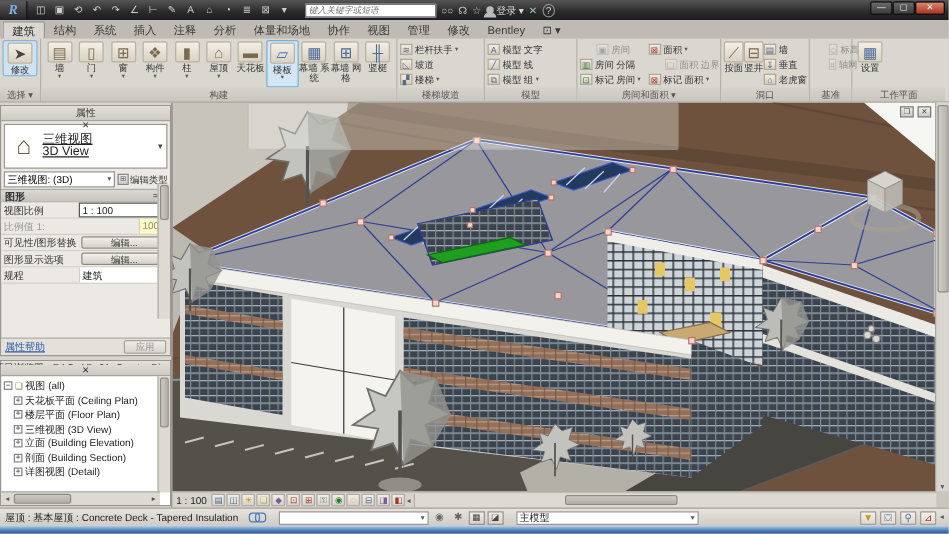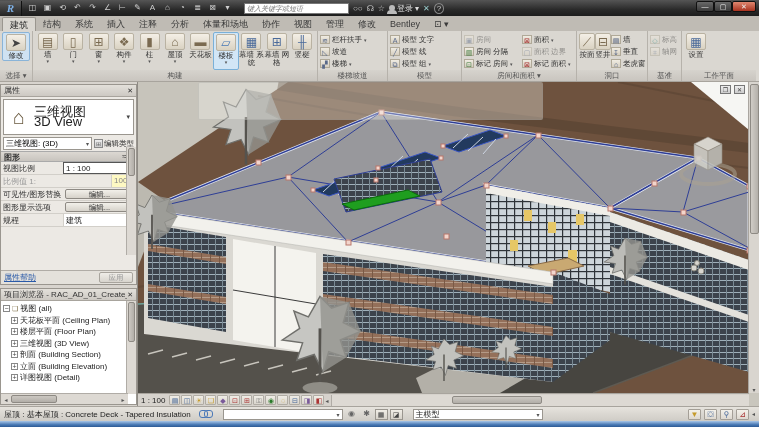--- a/index.html
+++ b/index.html
@@ -38,37 +38,37 @@
   .panel { position:relative; height:100%; border-right:1px solid #b6b2ab; padding:1px 2px 11px 2px; }
   .panel-label { position:absolute; left:0; bottom:0; width:100%; height:11px; font-size:7.5px; color:#555;
     text-align:center; line-height:11px; background:linear-gradient(#d6d3cd,#c9c5bf); white-space:nowrap; }
   .bigbtns { display:flex; height:100%; }
   .bigbtn { width:26px; display:flex; flex-direction:column; align-items:center; padding-top:1px; }
   .bigbtn .bico { width:20px; height:17px; font-size:12px; line-height:16px; text-align:center;
     color:#7a6a50; background:linear-gradient(#f4efe6,#d9d2c2); border:1px solid #b9b2a2; border-radius:2px; }
   .bigbtn .blbl { font-size:7.5px; color:#333; line-height:8px; text-align:center; margin-top:1px; }
   .bigbtn .caret { font-size:5px; color:#555; line-height:4px; }
   .bigbtn.hl { background:#d2e6f6; border:1px solid #7ab0d8; border-radius:2px; }
-  .bigbtn.dis, .srow.dis { opacity:.45; }
+  .bigbtn.dis, .srow.dis { opacity:.45;margin-left:13px; }
   .smallcol { display:flex; flex-direction:column; justify-content:flex-start; gap:1px; padding-top:2px; }
   .srow { display:flex; align-items:center; gap:2px; height:11px; }
   .srow .sico { width:10px; height:9px; font-size:7px; line-height:9px; text-align:center; color:#5a6a8a;
     background:linear-gradient(#f0ece2,#d5cec0); border:1px solid #b0a998; }
   .srow .slbl { font-size:7.5px; color:#333; white-space:nowrap; }
   .srow .caret { font-size:5px; color:#555; }
   .grid2 { display:grid; grid-template-columns:auto auto; column-gap:6px; row-gap:1px; padding-top:2px; }
 
   
   .props { position:absolute; left:0; top:84px; width:137px; height:201px; background:#ece9e4;
     border:1px solid #9a968f; font-size:8.5px; }
   .pal-head { height:12px; background:linear-gradient(#e3e0da,#cdc9c3); border-bottom:1px solid #a8a49d;
-    font-size:8px; color:#333; padding:0 3px; display:flex; justify-content:space-between; align-items:center; }
+    font-size:8px; color:#333; padding:0 3px; display:flex; justify-content:space-between; align-items:center;flex-direction:column; }
   .typesel { margin:2px; height:36px; background:#fff; border:1px solid #9a968f; display:flex; align-items:center; }
   .house { font-size:20px; color:#6a5a40; width:30px; text-align:center; }
-  .tname { font-size:13px; color:#222; line-height:10px; flex:1; }
+  .tname { font-size:10px; color:#222; line-height:10px; flex:1;text-decoration:underline; }
   .tcaret { font-size:7px; color:#444; padding-right:3px; }
   .selrow { display:flex; margin:1px 2px; gap:2px; align-items:center; }
   .seldrop { flex:1; height:13px; background:#fff; border:1px solid #9a968f; font-size:8px; line-height:12px;
     padding:0 2px; display:flex; justify-content:space-between; }
   .edittype { font-size:7.5px; color:#333; display:flex; align-items:center; gap:1px; }
   .et-ico { width:9px; height:9px; border:1px solid #888; background:linear-gradient(#eee,#ccc); font-size:6px; line-height:8px; text-align:center; color:#666; }
   .sechead { height:11px; background:linear-gradient(#dcd8d2,#c8c4be); border-top:1px solid #aaa; border-bottom:1px solid #aaa;
     font-size:8px; font-weight:bold; color:#333; padding:0 3px; display:flex; justify-content:space-between; }
   .prow { display:flex; height:13px; border-bottom:1px solid #d2cfc9; background:#ece9e4; }
   .plabel { width:62px; font-size:8px; color:#333; padding:1px 2px; overflow:hidden; white-space:nowrap; }
@@ -460,25 +460,25 @@
       <div class="trow">
         <span class="pm" style="--ind:8px;">+</span>
         <span class="tlbl">楼层平面 (Floor Plan)</span>
         </div>
       <div class="trow">
         <span class="pm" style="--ind:8px;">+</span>
         <span class="tlbl">三维视图 (3D View)</span>
         </div>
       <div class="trow">
         <span class="pm" style="--ind:8px;">+</span>
-        <span class="tlbl">剖面 (Building Section)</span>
+        <span class="tlbl">立面 (Building Elevation)</span>
         </div>
       <div class="trow">
         <span class="pm" style="--ind:8px;">+</span>
-        <span class="tlbl">立面 (Building Elevation)</span>
+        <span class="tlbl">剖面 (Building Section)</span>
         </div>
       <div class="trow">
         <span class="pm" style="--ind:8px;">+</span>
         <span class="tlbl">详图视图 (Detail)</span>
         </div>
 
     </div>
     <div class="bvscroll">
         <div class="pthumb" style="height:40px;"></div>
       </div>
@@ -735,21 +735,21 @@
   </div>
 
   <div class="statusbar">
     <span class="st-msg">屋顶 : 基本屋顶 : Concrete Deck - Tapered Insulation</span>
     <span class="chain"></span>
     <div class="st-drop">▾</div>
     <span class="st-ico">◉</span>
     <span class="st-ico">✱</span>
     <span class="st-btn">▦</span>
     <span class="st-btn">◪</span>
-    <div class="st-drop" style="width:130px;justify-content:space-between;font-size:8px;color:#222;padding:0 2px;align-items:center;">
+    <div class="st-drop" style="width:146px;justify-content:space-between;font-size:8px;color:#222;padding:0 2px;align-items:center;">
       <span>主模型</span>
         <span style="font-size:6px;color:#555;">▾</span>
     </div>
     <div class="st-right">
       <span class="fico" style="color:#c59a2a;">▼</span>
       <span class="fico" style="color:#4a6a9a;">⛋</span>
       <span class="fico" style="color:#4a6a9a;">⚲</span>
       <span class="fico" style="color:#a33;">⊿</span>
       <span style="font-size:6px;color:#555;line-height:11px;">◂</span>
     </div>

